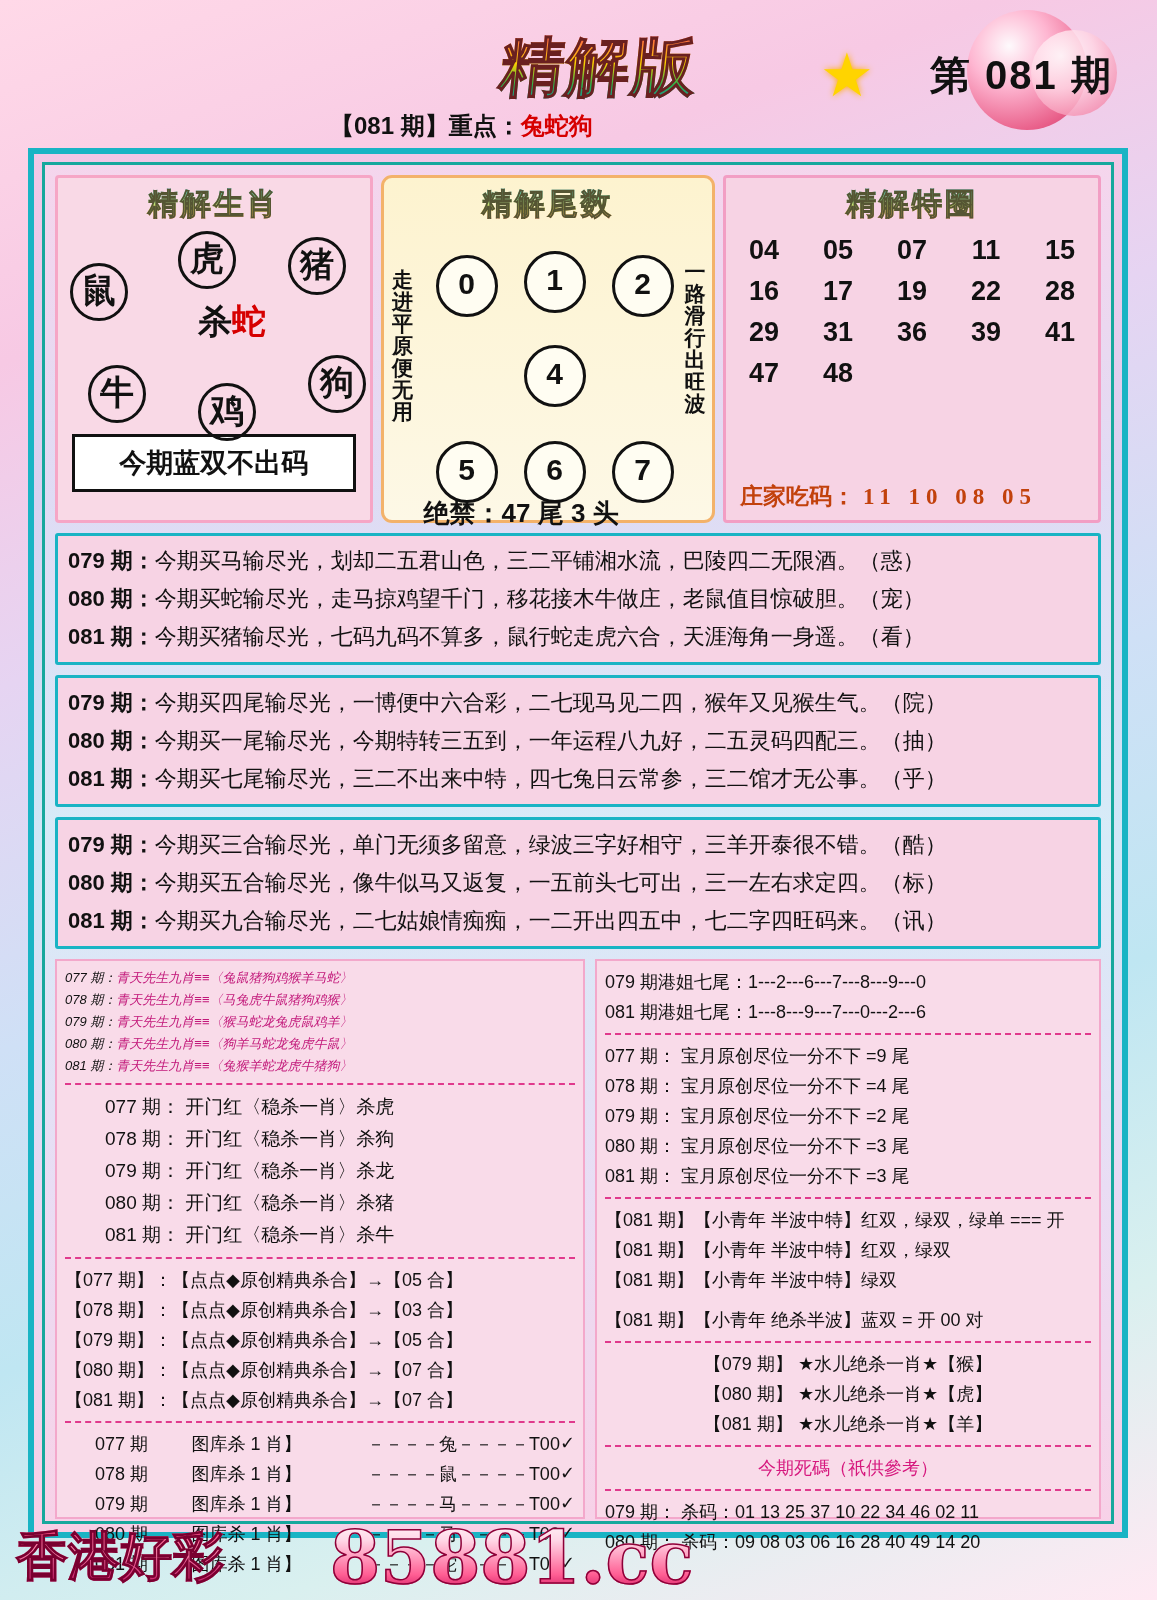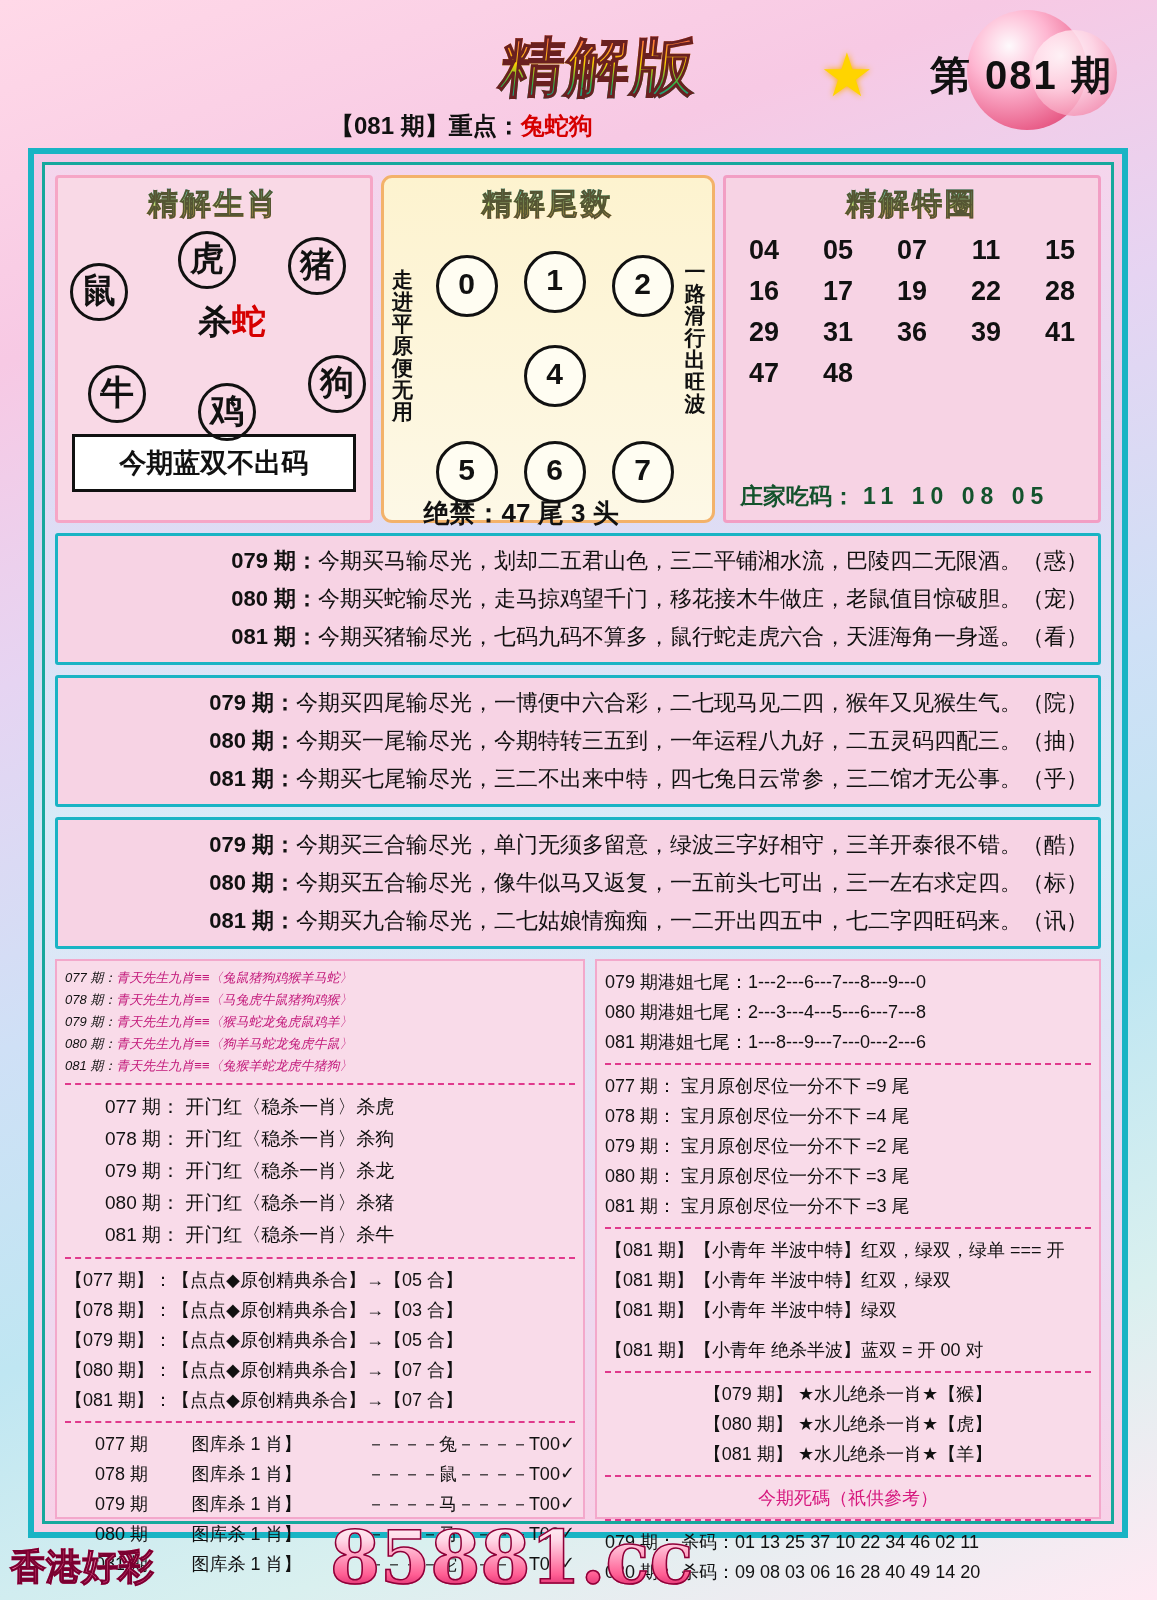--- a/index.html
+++ b/index.html
@@ -93,28 +93,27 @@
     width:22px;text-align:center;
   }
   .ban{
     position:absolute;left:38px;bottom:-4px;font-size:26px;font-weight:bold;color:#111;
   }
   
   .nums{padding:10px 16px 0 16px;}
   .nums .row{display:flex;justify-content:flex-start;gap:30px;font-size:27px;font-weight:bold;color:#111;margin-bottom:10px;}
   .nums .row span{width:44px;text-align:center;}
   .eat{
-    position:absolute;bottom:8px;left:14px;font-size:23px;font-weight:bold;color:#14532d;
+    position:absolute;bottom:8px;left:14px;font-size:23px;font-weight:bold;color:#c2410c;font-family:Liberation Serif, serif;
   }
   .eat b{font-weight:bold;letter-spacing:6px;margin-left:8px;}
   
   .vblock{
     margin-top:10px;border:3px solid #19b4c4;background:#f7d3e4;border-radius:3px;
     padding:6px 8px;
-    text-align:right;
   }
   .vrow{font-size:22px;color:#111;padding:4px 2px;white-space:nowrap;}
   .vrow .issue{font-weight:bold;}
   
   .bottom{display:flex;gap:10px;margin-top:10px;height:560px;}
   .bcol{background:#f9dbe9;border:2px solid #f3a8cb;box-sizing:border-box;padding:6px 8px;}
   .bleft{width:530px;}
   .bright{flex:1;}
   .line{font-size:13px;color:#c2187a;padding:2px 0;white-space:nowrap;font-style:italic;}
   .line .k{color:#111;}
@@ -125,21 +124,21 @@
   .rowc{font-size:19px;color:#111;padding:3px 0 3px 40px;white-space:nowrap;}
   .tbl-row{font-size:18px;color:#111;padding:3px 0;white-space:nowrap;display:flex;}
   .tbl-row .c1{width:110px;padding-left:30px;}
   .tbl-row .c2{width:200px;}
   .tbl-row .c3{flex:1;}
   
   .footer{
     position:absolute;left:0;bottom:0;width:100%;height:90px;
   }
   .foot-text{
-    position:absolute;left:10px;bottom:8px;font-size:36px;font-weight:bold;
+    position:absolute;left:16px;bottom:8px;font-size:52px;font-weight:bold;
     font-family:Liberation Serif, serif;
     background:linear-gradient(180deg,#ff2d6f 0%,#ff8ab0 40%,#b8005a 100%);
     -webkit-background-clip:text;background-clip:text;color:transparent;
     -webkit-text-stroke:1px #7a0030;
   }
   .foot-url{
     position:absolute;left:330px;bottom:0px;font-size:72px;font-weight:bold;
     font-family:"DejaVu Serif","Liberation Serif",serif;
     background:linear-gradient(180deg,#ffffff 0%,#ffd6e6 30%,#ff5f94 70%,#c10050 100%);
     -webkit-background-clip:text;background-clip:text;color:transparent;
@@ -308,21 +307,20 @@
       <div class="tbl-row">
             <span class="c1">081 期</span>
             <span class="c2">图库杀 1 肖】</span>
             <span class="c3">－－－－蛇－－－－T00</span>
             <span>✓</span>
           </div>
     </div>
 
     <div class="bcol bright">
       <div class="mono-row"><span>079 期港姐七尾：</span><span>1---2---6---7---8---9---0</span></div>
-      <div class="mono-row"><span>080 期港姐七尾：</span><span>2---3---4---5---6---7---8</span></div>
       <div class="mono-row"><span>081 期港姐七尾：</span><span>1---8---9---7---0---2---6</span></div>
 
       <div class="dashed"></div>
 
       <div class="mono-row"><span>077 期：</span> <span>宝月原创尽位一分不下 =9 尾</span></div>
       <div class="mono-row"><span>078 期：</span> <span>宝月原创尽位一分不下 =4 尾</span></div>
       <div class="mono-row"><span>079 期：</span> <span>宝月原创尽位一分不下 =2 尾</span></div>
       <div class="mono-row"><span>080 期：</span> <span>宝月原创尽位一分不下 =3 尾</span></div>
       <div class="mono-row"><span>081 期：</span> <span>宝月原创尽位一分不下 =3 尾</span></div>
 

